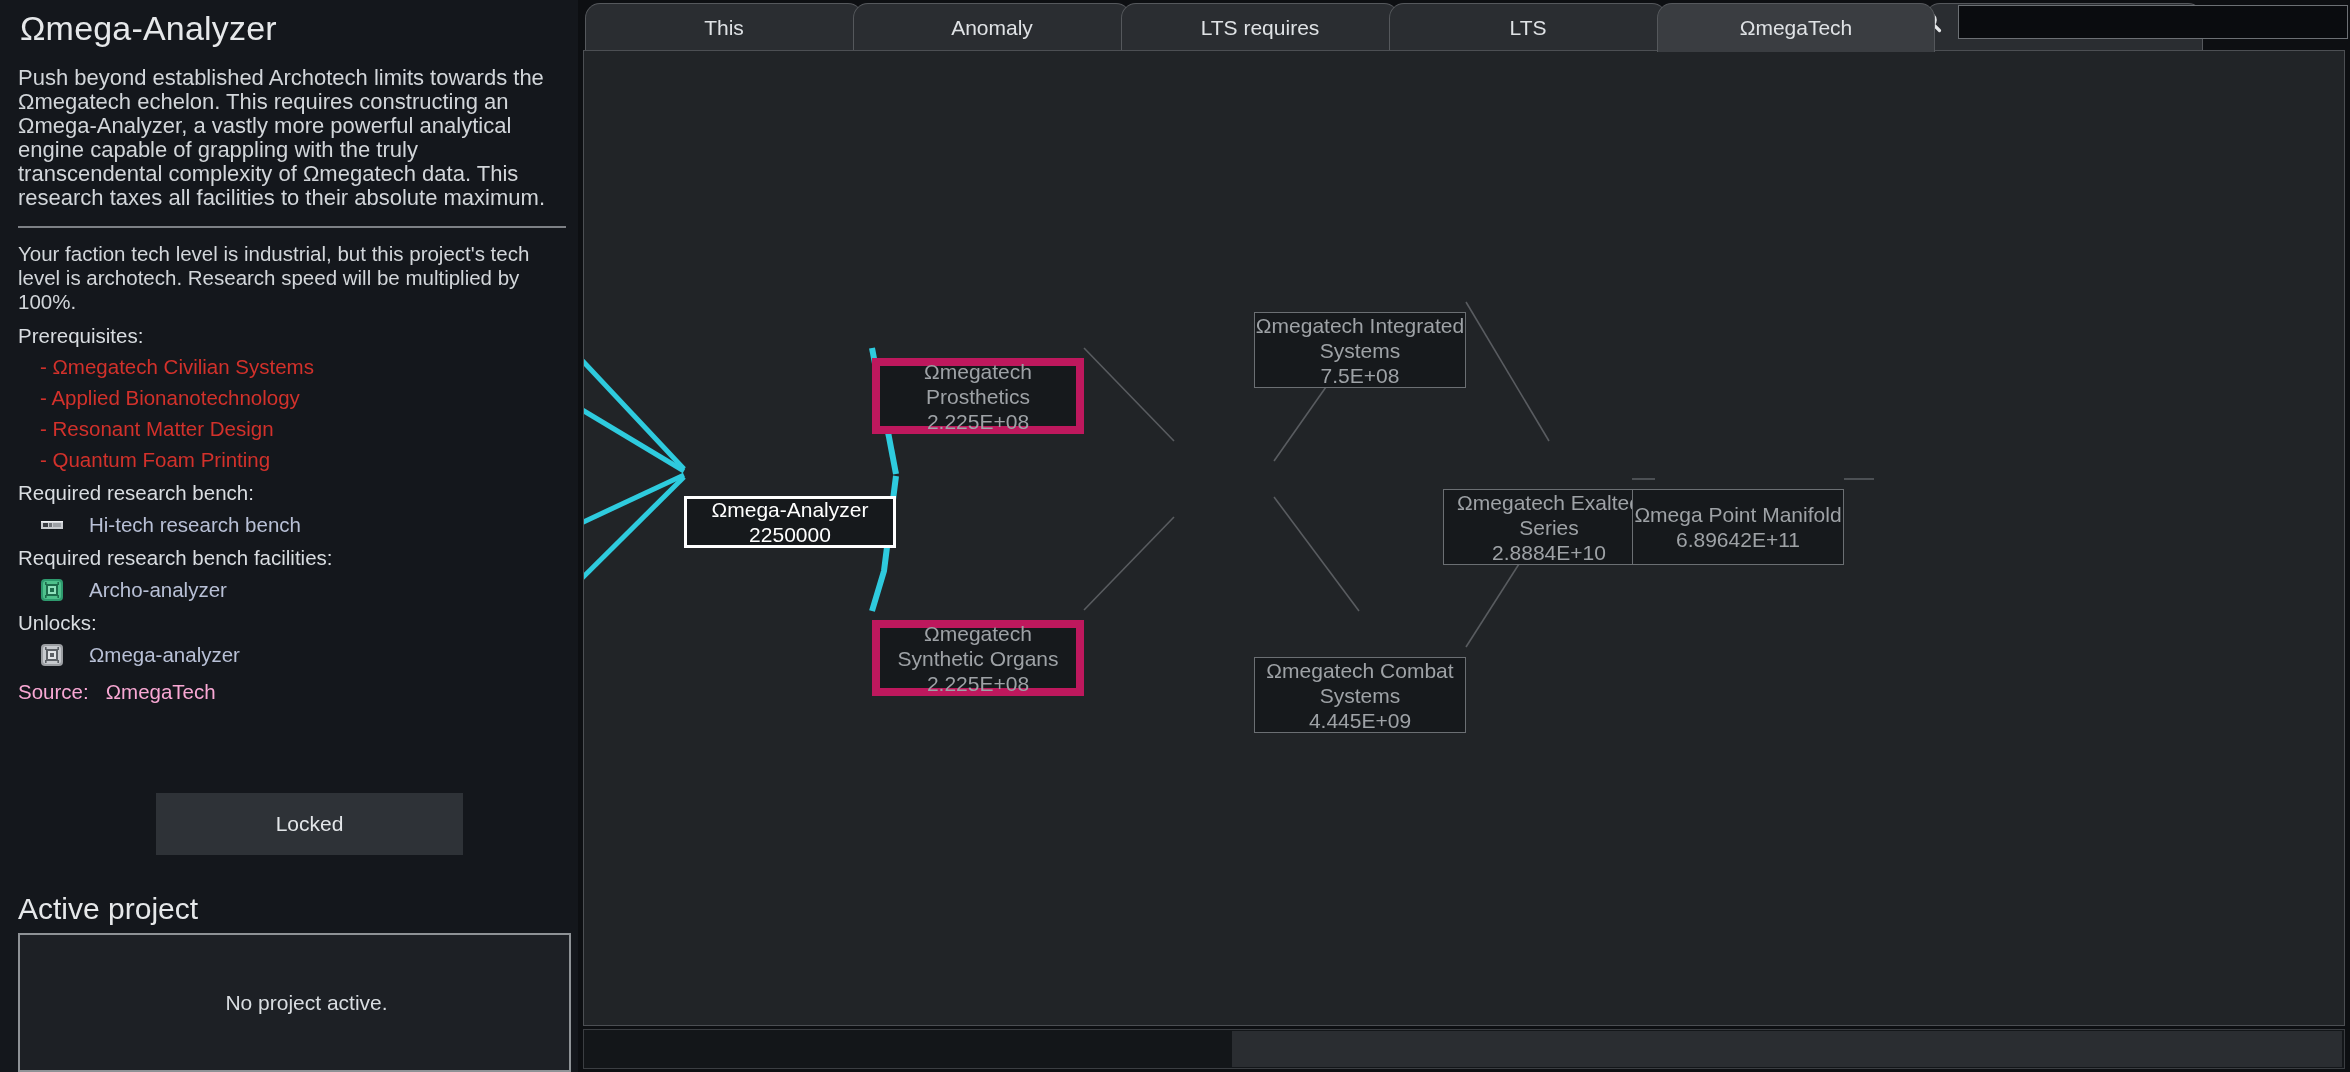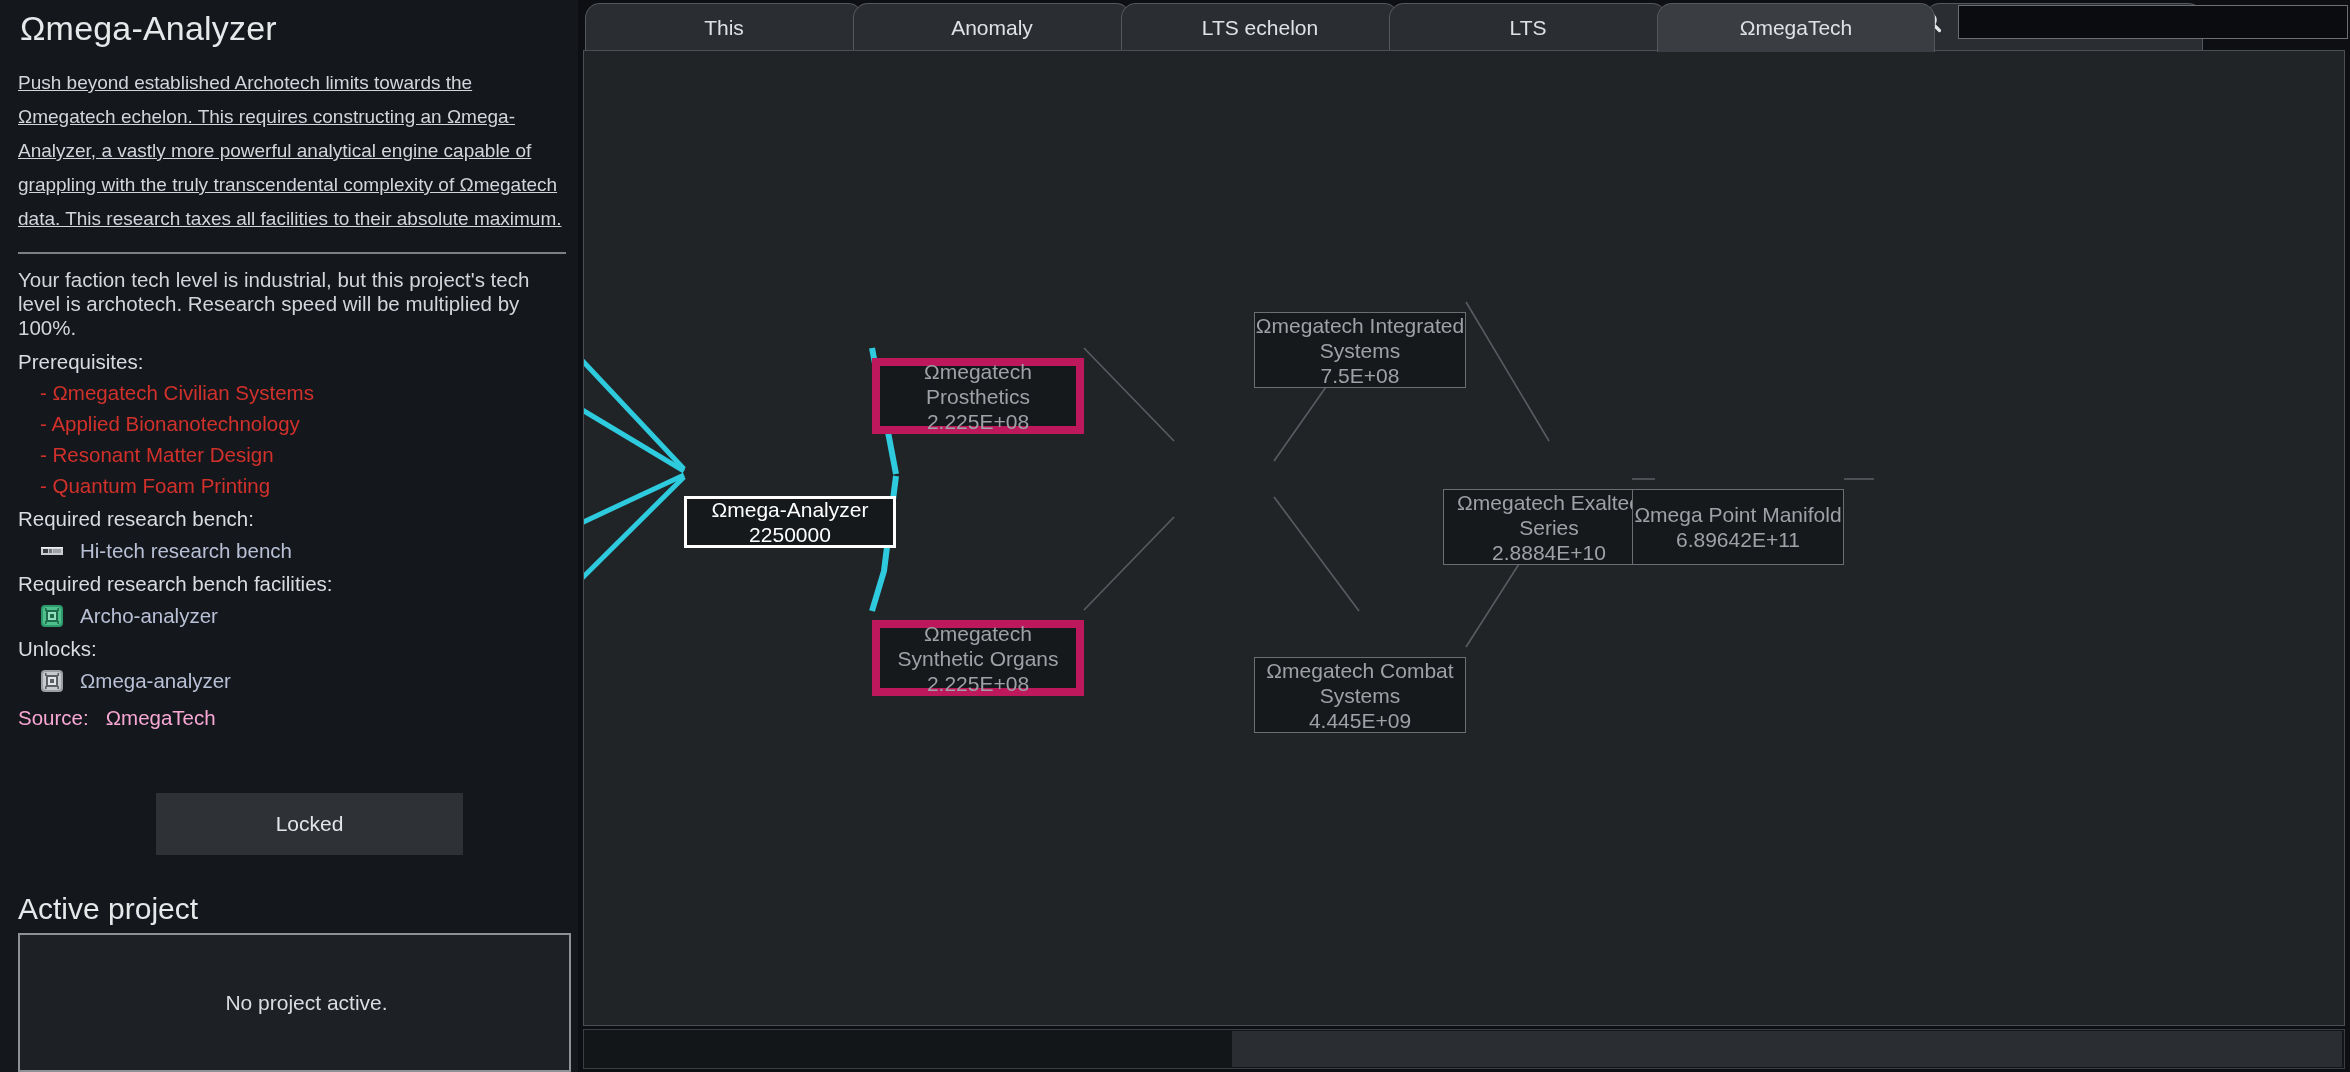--- a/index.html
+++ b/index.html
@@ -31,25 +31,24 @@
   #page-title {
     font-size: 34px;
     color: #e6e8ea;
     font-weight: 400;
     letter-spacing: 0.2px;
     margin-top: 9px;
     margin-left: 2px;
   }
   .desc {
     margin-top: 18px;
-    font-size: 19px;
-    line-height: 34px;
+    font-size: 22px;
+    line-height: 24px;
     color: #d2d6da;
     width: 548px;
-    text-decoration: underline;
   }
   .divider {
     height: 2px;
     background: #7d8085;
     margin: 16px 0 14px 0;
     width: 548px;
   }
   .techlevel {
     font-size: 20.5px;
     line-height: 24.2px;
@@ -65,21 +64,21 @@
     font-size: 20.5px;
     color: #d2312b;
     margin-top: 7px;
     margin-left: 22px;
   }
   .icon-row {
     display: flex;
     align-items: center;
     margin-top: 8px;
     margin-left: 22px;
-    gap: 16px;
+    gap: 25px;
   }
   .icon-row .label {
     font-size: 20.5px;
     color: #b8c0d6;
   }
   .mini-icon {
     width: 24px;
     height: 24px;
     flex: 0 0 24px;
     display: block;
@@ -342,21 +341,21 @@
     <div id="active-project-box">
       <div class="np">No project active.</div>
     </div>
   </div>
 
   <div id="right-panel">
 
     <div id="tabs">
       <div class="tab first">This</div>
       <div class="tab">Anomaly</div>
-      <div class="tab">LTS echelon</div>
+      <div class="tab">LTS requires</div>
       <div class="tab">LTS</div>
       <div class="tab active">ΩmegaTech</div>
       <div class="tab">Megatech</div>
 
       <div id="search-icon-wrap">
         <svg width="26" height="26" viewBox="0 0 26 26">
           <circle cx="11" cy="11" r="6.4" fill="none" stroke="#e6e8ea" stroke-width="2.8"></circle>
           <line x1="15.6" y1="15.6" x2="21.5" y2="21.5" stroke="#e6e8ea" stroke-width="3.2" stroke-linecap="round"></line>
         </svg>
       </div>

